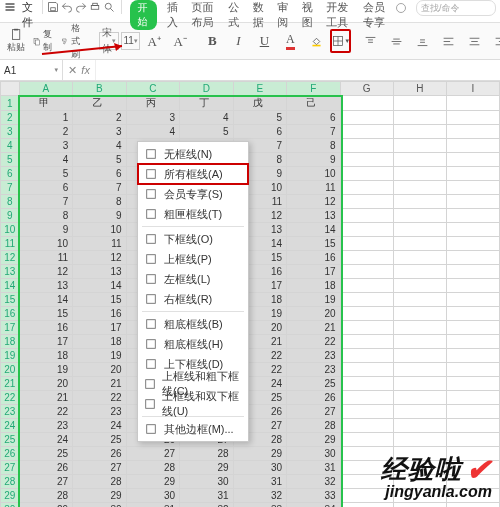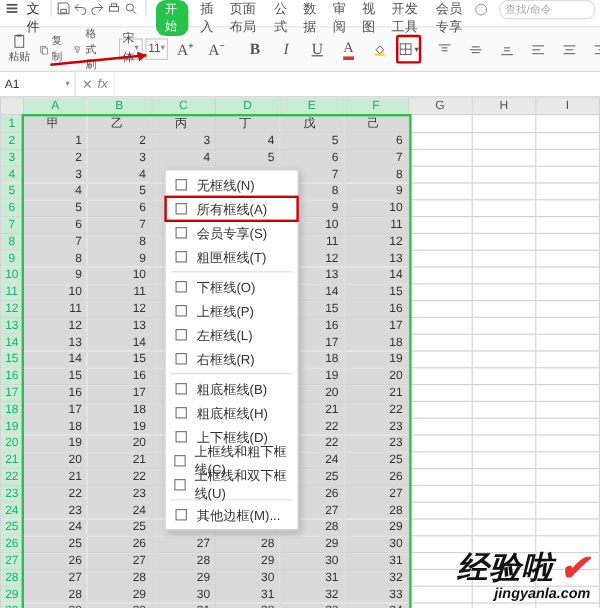--- a/index.html
+++ b/index.html
@@ -41,21 +41,21 @@
 .greenbox{position:absolute;border:2px solid #27c24c;pointer-events:none}
 .menu{position:absolute;top:60px;left:137px;width:110px;background:#fff;border:1px solid #c8c8c8;box-shadow:2px 2px 6px rgba(0,0,0,.2);font-size:11px;padding:2px 0;z-index:10}
 .menu .mi{display:flex;align-items:center;height:20px;padding:0 6px;gap:6px;color:#333}
 .menu .mi .mic{width:14px;height:14px;display:flex;align-items:center;justify-content:center;color:#666}
 .menu .mi .mic svg{width:12px;height:12px}
 .menu .msep{height:1px;background:#e0e0e0;margin:2px 4px}
 .menu .mi.hl{outline:2px solid #c00;outline-offset:-1px}
 .watermark{position:absolute;right:8px;bottom:6px;text-align:right;font-family:"Microsoft YaHei",sans-serif}
 .watermark .w1{font-size:26px;font-weight:900;font-style:italic;color:#111;letter-spacing:1px;display:flex;align-items:center;gap:4px;justify-content:flex-end}
 .watermark .chk{color:#e33;font-size:30px}
-.watermark .w2{font-size:12px;font-style:italic;font-weight:bold;color:#111;margin-top:-4px}
+.watermark .w2{font-size:16px;font-style:italic;font-weight:bold;color:#111;margin-top:-4px}
 </style>
 </head>
 <body>
 
 <div class="titlebar">
   <span class="ico">
       <svg viewBox="0 0 16 16">
         <rect x="2" y="3" width="12" height="2" fill="currentColor"></rect>
         <rect x="2" y="7" width="12" height="2" fill="currentColor"></rect>
         <rect x="2" y="11" width="12" height="2" fill="currentColor"></rect>

